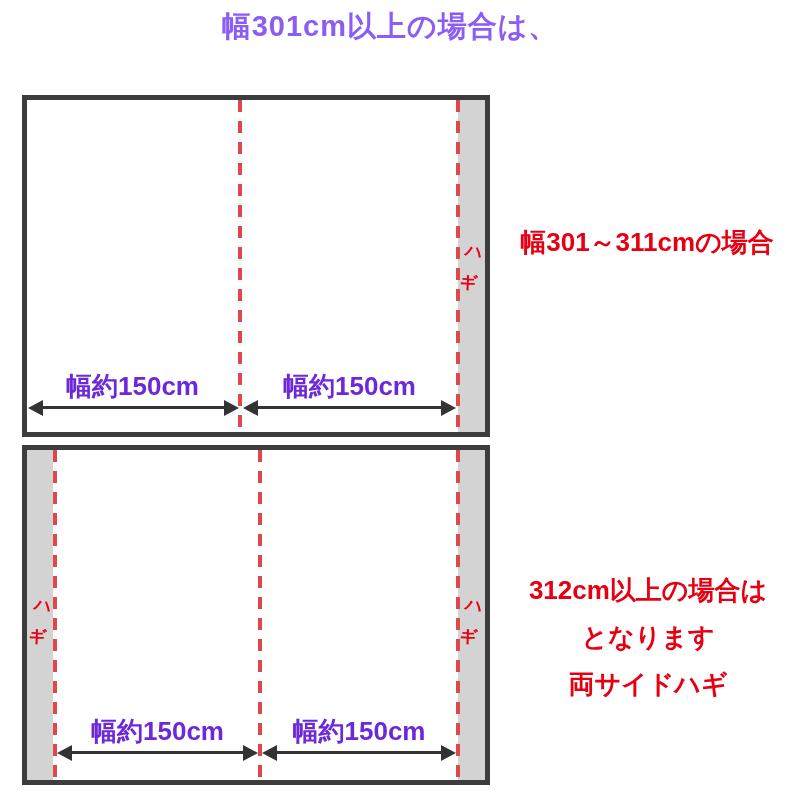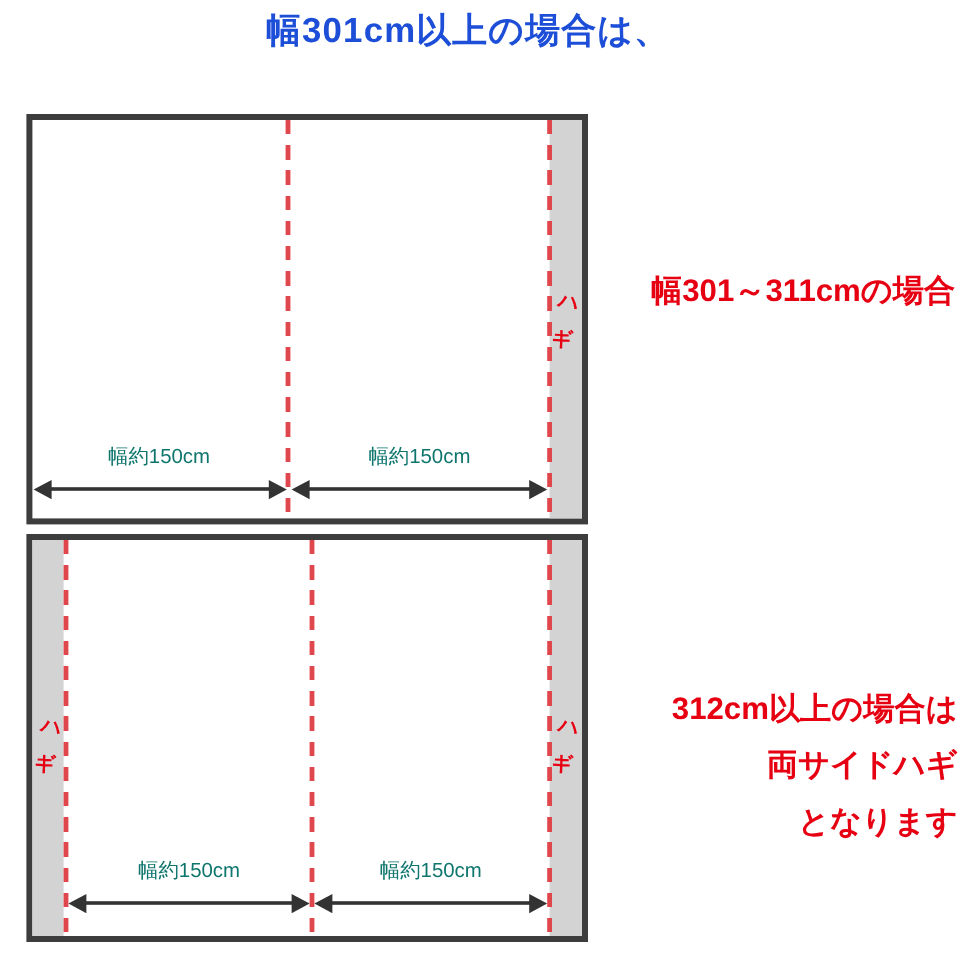--- a/index.html
+++ b/index.html
@@ -1,20 +1,20 @@
 <!DOCTYPE html>
 <html><head>
 <meta charset="utf-8">
 <style>
   * { margin:0; padding:0; box-sizing:border-box; }
   body { background:#ffffff; font-family:"Liberation Sans","DejaVu Sans",sans-serif; }
   .page { position:relative; width:800px; height:800px; background:#ffffff; overflow:hidden; }
 
   .title { position:absolute; top:6px; left:0; width:780px; text-align:center;
-           font-size:29px; font-weight:bold; color:#1d4ed8; line-height:40px; letter-spacing:1px; }
+           font-size:29px; font-weight:bold; color:#8b5cf6; line-height:40px; letter-spacing:1px; }
 
   .rect { position:absolute; border:5px solid #3d3d3d; background:#ffffff; }
   .rect-top    { left:22px; top:95px;  width:468px; height:342px; }
   .rect-bottom { left:22px; top:445px; width:468px; height:340px; }
 
   .strip { position:absolute; top:0; bottom:0; background:#d3d3d3; }
   .strip-right { left:431px; width:27px; }
   .strip-left  { left:0;     width:26px; }
 
   .dash { position:absolute; top:0; bottom:0; width:4px;
@@ -23,23 +23,23 @@
   .hagi { position:absolute; color:#e60012; font-size:17px; font-weight:bold;
           writing-mode:vertical-rl; letter-spacing:4px; transform:rotate(10deg); }
 
   .arrow { position:absolute; height:16px; }
   .arrow .shaft { position:absolute; left:10px; right:10px; top:6px; height:3px; background:#333333; }
   .arrow .head  { position:absolute; top:0; width:0; height:0;
                   border-top:8px solid transparent; border-bottom:8px solid transparent; }
   .arrow .head-l { left:0;  border-right:15px solid #333333; }
   .arrow .head-r { right:0; border-left:15px solid #333333; }
 
-  .wlabel { position:absolute; font-size:17px; font-weight:normal; color:#0f766e; text-align:center; }
+  .wlabel { position:absolute; font-size:26px; font-weight:bold; color:#6d28d9; text-align:center; }
 
-  .note { position:absolute; color:#e60012; font-weight:bold; font-size:26px; text-align:right; }
+  .note { position:absolute; color:#e60012; font-weight:bold; font-size:26px; text-align:center; }
   .note div { line-height:30px; margin-bottom:17px; }
 </style>
 </head>
 <body>
 
 <div class="page">
 
   <div class="title">
     <div>幅301cm以上の場合は、</div>
   </div>
@@ -89,17 +89,17 @@
     </div>
     <div class="arrow" style="left:235px; width:194px; top:295px">
       <span class="head head-l"></span>
       <span class="shaft"></span>
       <span class="head head-r"></span>
     </div>
   </div>
 
   <div class="note" style="left:498px; top:575px; width:300px">
     <div>312cm以上の場合は</div>
+    <div>となります</div>
     <div>両サイドハギ</div>
-    <div>となります</div>
   </div>
 
 </div>
 
 </body></html>

